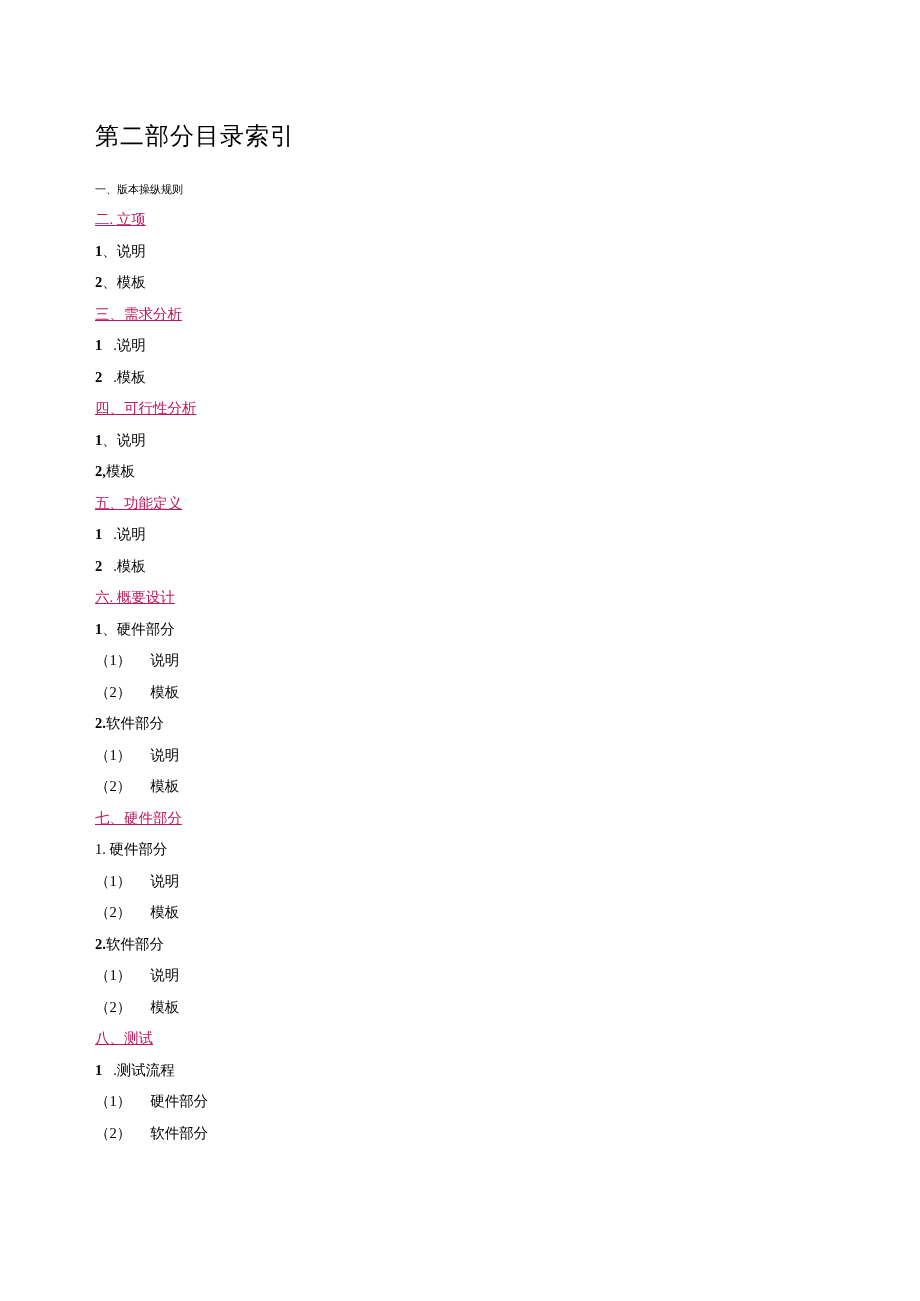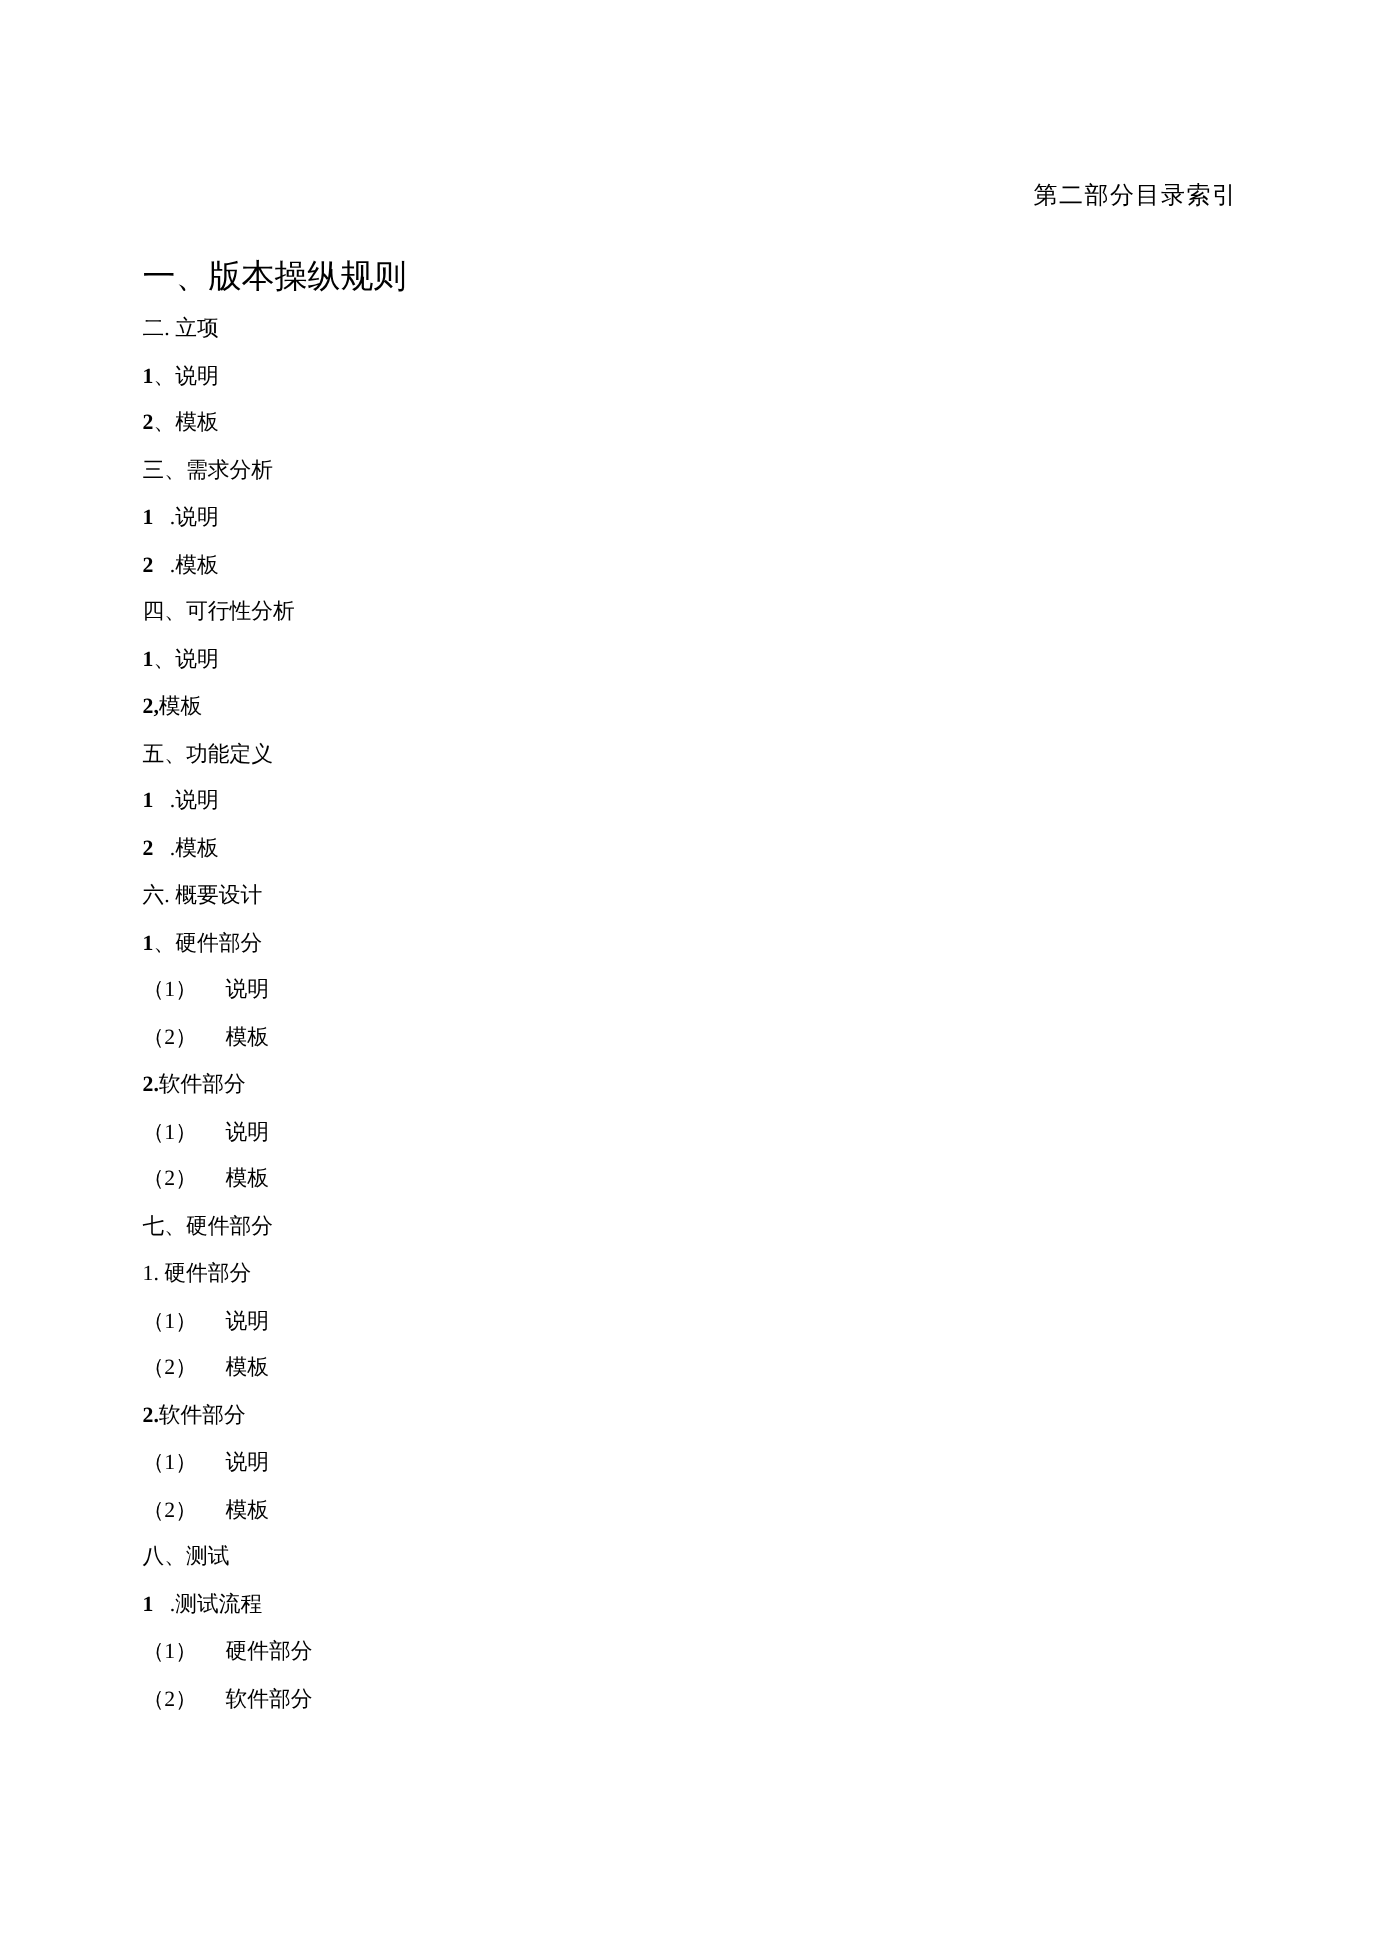--- a/index.html
+++ b/index.html
@@ -9,51 +9,52 @@
     }
     body {
       background: #ffffff;
       width: 920px;
       height: 1301px;
       font-family: "SimSun", "宋体", serif;
       color: #000000;
       padding: 120px 95px 60px 95px;
     }
     .title {
-      text-align: right;
-      font-size: 16px;
+      text-align: left;
+      font-size: 24px;
       font-weight: normal;
       margin-bottom: 32px;
       letter-spacing: 1px;
     }
     .toc-list {
       list-style: none;
     }
     .toc-item {
       font-size: 14.5px;
       line-height: 1.0;
       margin-bottom: 17px;
       white-space: nowrap;
     }
     .level-0 {
       margin-left: 0;
     }
     .level-2 {
       margin-left: 0;
     }
     .heading-main {
-      font-size: 22px;
+      font-size: 11px;
       font-weight: normal;
     }
     .bold-num {
       font-weight: bold;
       font-family: "Times New Roman", serif;
     }
     .light-text {
-      color: #000000;
+      color: #be185d;
+      text-decoration: underline;
     }
     .paren-label {
       display: inline-block;
       min-width: 48px;
     }
   </style>
 </head>
 <body>
 
 <h1 class="title">第二部分目录索引</h1>

